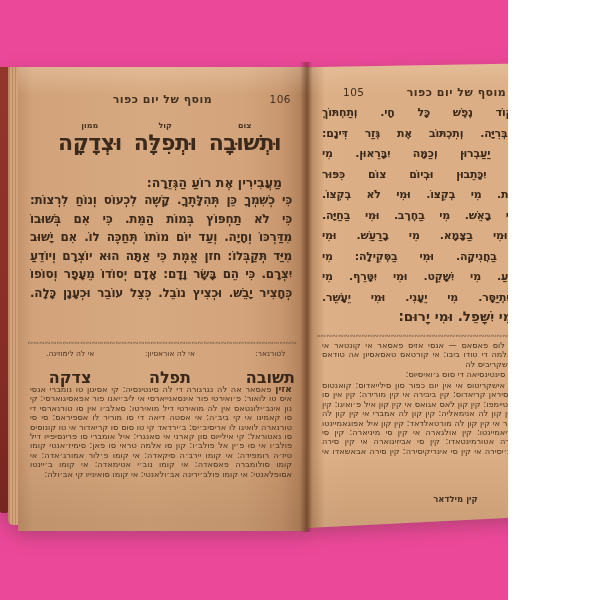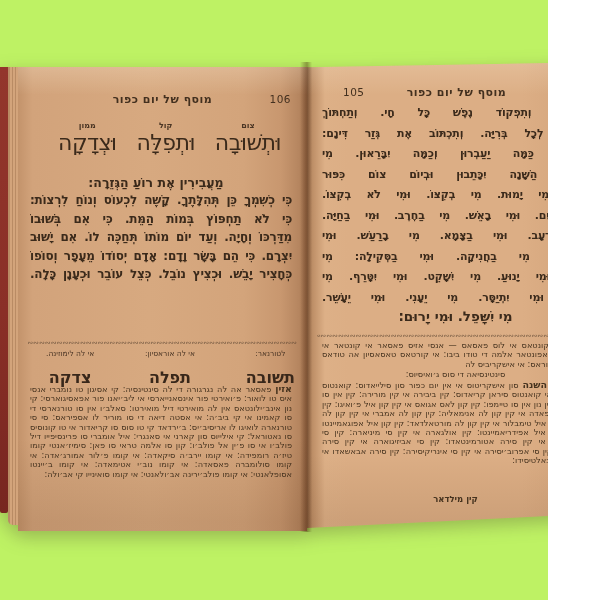--- a/index.html
+++ b/index.html
@@ -1,16 +1,16 @@
 <!DOCTYPE html>
 <html><head>
 <meta charset="utf-8">
 <style>
   html,body{margin:0;padding:0;background:#fff;}
-  #frame{position:relative;width:548px;height:600px;background:#bef264;overflow:hidden;
+  #frame{position:relative;width:508px;height:600px;background:#ec4899;overflow:hidden;
          font-family:"DejaVu Sans",sans-serif;}
   .book{position:absolute;left:0;top:62px;width:606px;height:470px;
         filter:drop-shadow(0 6px 9px rgba(60,50,40,.30));}
   
   .cover-strip{position:absolute;left:0;top:5px;width:8px;height:446px;
     background:linear-gradient(180deg,#93362c 0%,#8a2f27 55%,#772620 100%);
     border-radius:0 0 2px 2px;}
   
   .edge-stack{position:absolute;left:8px;top:5px;width:10px;height:458px;
     background:repeating-linear-gradient(90deg,#b98b64 0 1.5px,#d3a47b 1.5px 3.5px);
@@ -37,22 +37,22 @@
   .page-left .body-lines{top:124px;left:12px;right:15px;}
   .page-left .body-lines .line{font-size:12px;line-height:18.6px;letter-spacing:-.2px;}
   .page-right .body-lines{top:41px;left:15px;right:17px;}
   .page-right .body-lines .line{font-size:11px;line-height:20.5px;letter-spacing:-.2px;}
   .closing-line{position:absolute;top:246px;left:15px;right:17px;text-align:center;
     font-size:13.5px;font-weight:700;}
   .headline{position:absolute;top:54px;left:40px;right:26px;display:flex;
     justify-content:space-between;direction:rtl;}
   .kav-col{text-align:center;}
   .kav-tag{font-size:8px;font-weight:700;line-height:9px;color:#4a3524;}
-  .kav-word{font-size:22px;font-weight:400;line-height:26px;letter-spacing:-.5px;}
-  .subtitle{position:absolute;top:108px;left:12px;right:25px;text-align:center;
+  .kav-word{font-size:22px;font-weight:700;line-height:26px;letter-spacing:-.5px;}
+  .subtitle{position:absolute;top:108px;left:12px;right:25px;
     font-size:12.5px;font-weight:700;}
   .ornament{position:absolute;left:10px;right:10px;height:8px;overflow:hidden;
     text-align:center;white-space:nowrap;font-size:7px;line-height:8px;color:#5d4632;opacity:.85;}
   .page-left .ornament{top:272px;}
   .page-right .ornament{top:270px;}
   .trio{position:absolute;top:282px;left:28px;right:12px;display:flex;
     justify-content:space-between;}
   .trio-col{text-align:center;}
   .trio-gloss{font-size:7.5px;line-height:9px;color:#4a3524;direction:rtl;}
   .trio-word{font-size:16px;font-weight:700;line-height:18px;color:#38271a;margin-top:11px;}
@@ -103,20 +103,21 @@
       <div class="subtitle">מַעֲבִירִין אֶת רוֹעַ הַגְּזֵרָה:</div>
 
       <div class="body-lines">
 
           <div class="line">כִּי כְשִׁמְךָ כֵּן תְּהִלָּתֶךָ. קָשֶׁה לִכְעוֹס וְנוֹחַ לִרְצוֹת:</div>
 
           <div class="line">כִּי לֹא תַחְפּוֹץ בְּמוֹת הַמֵּת. כִּי אִם בְּשׁוּבוֹ</div>
 
           <div class="line">מִדַּרְכּוֹ וְחָיָה. וְעַד יוֹם מוֹתוֹ תְּחַכֶּה לוֹ. אִם יָשׁוּב</div>
 
+          <div class="line">מִיַּד תְּקַבְּלוֹ: חזן אֱמֶת כִּי אַתָּה הוּא יוֹצְרָם וְיוֹדֵעַ</div>
 
           <div class="line">יִצְרָם. כִּי הֵם בָּשָׂר וָדָם: אָדָם יְסוֹדוֹ מֵעָפָר וְסוֹפוֹ</div>
 
 
           <div class="line">כְּחָצִיר יָבֵשׁ. וּכְצִיץ נוֹבֵל. כְּצֵל עוֹבֵר וּכְעָנָן כָּלָה.</div>
 
         </div>
 
       <div class="ornament">∾∾∾∾∾∾∾∾∾∾∾∾∾∾∾∾∾∾∾∾∾∾∾∾∾∾∾∾∾∾∾∾∾∾∾∾∾∾∾∾∾∾∾∾∾∾∾∾∾∾∾∾∾∾∾∾∾∾∾∾∾∾∾∾∾∾∾∾∾∾</div>
 

